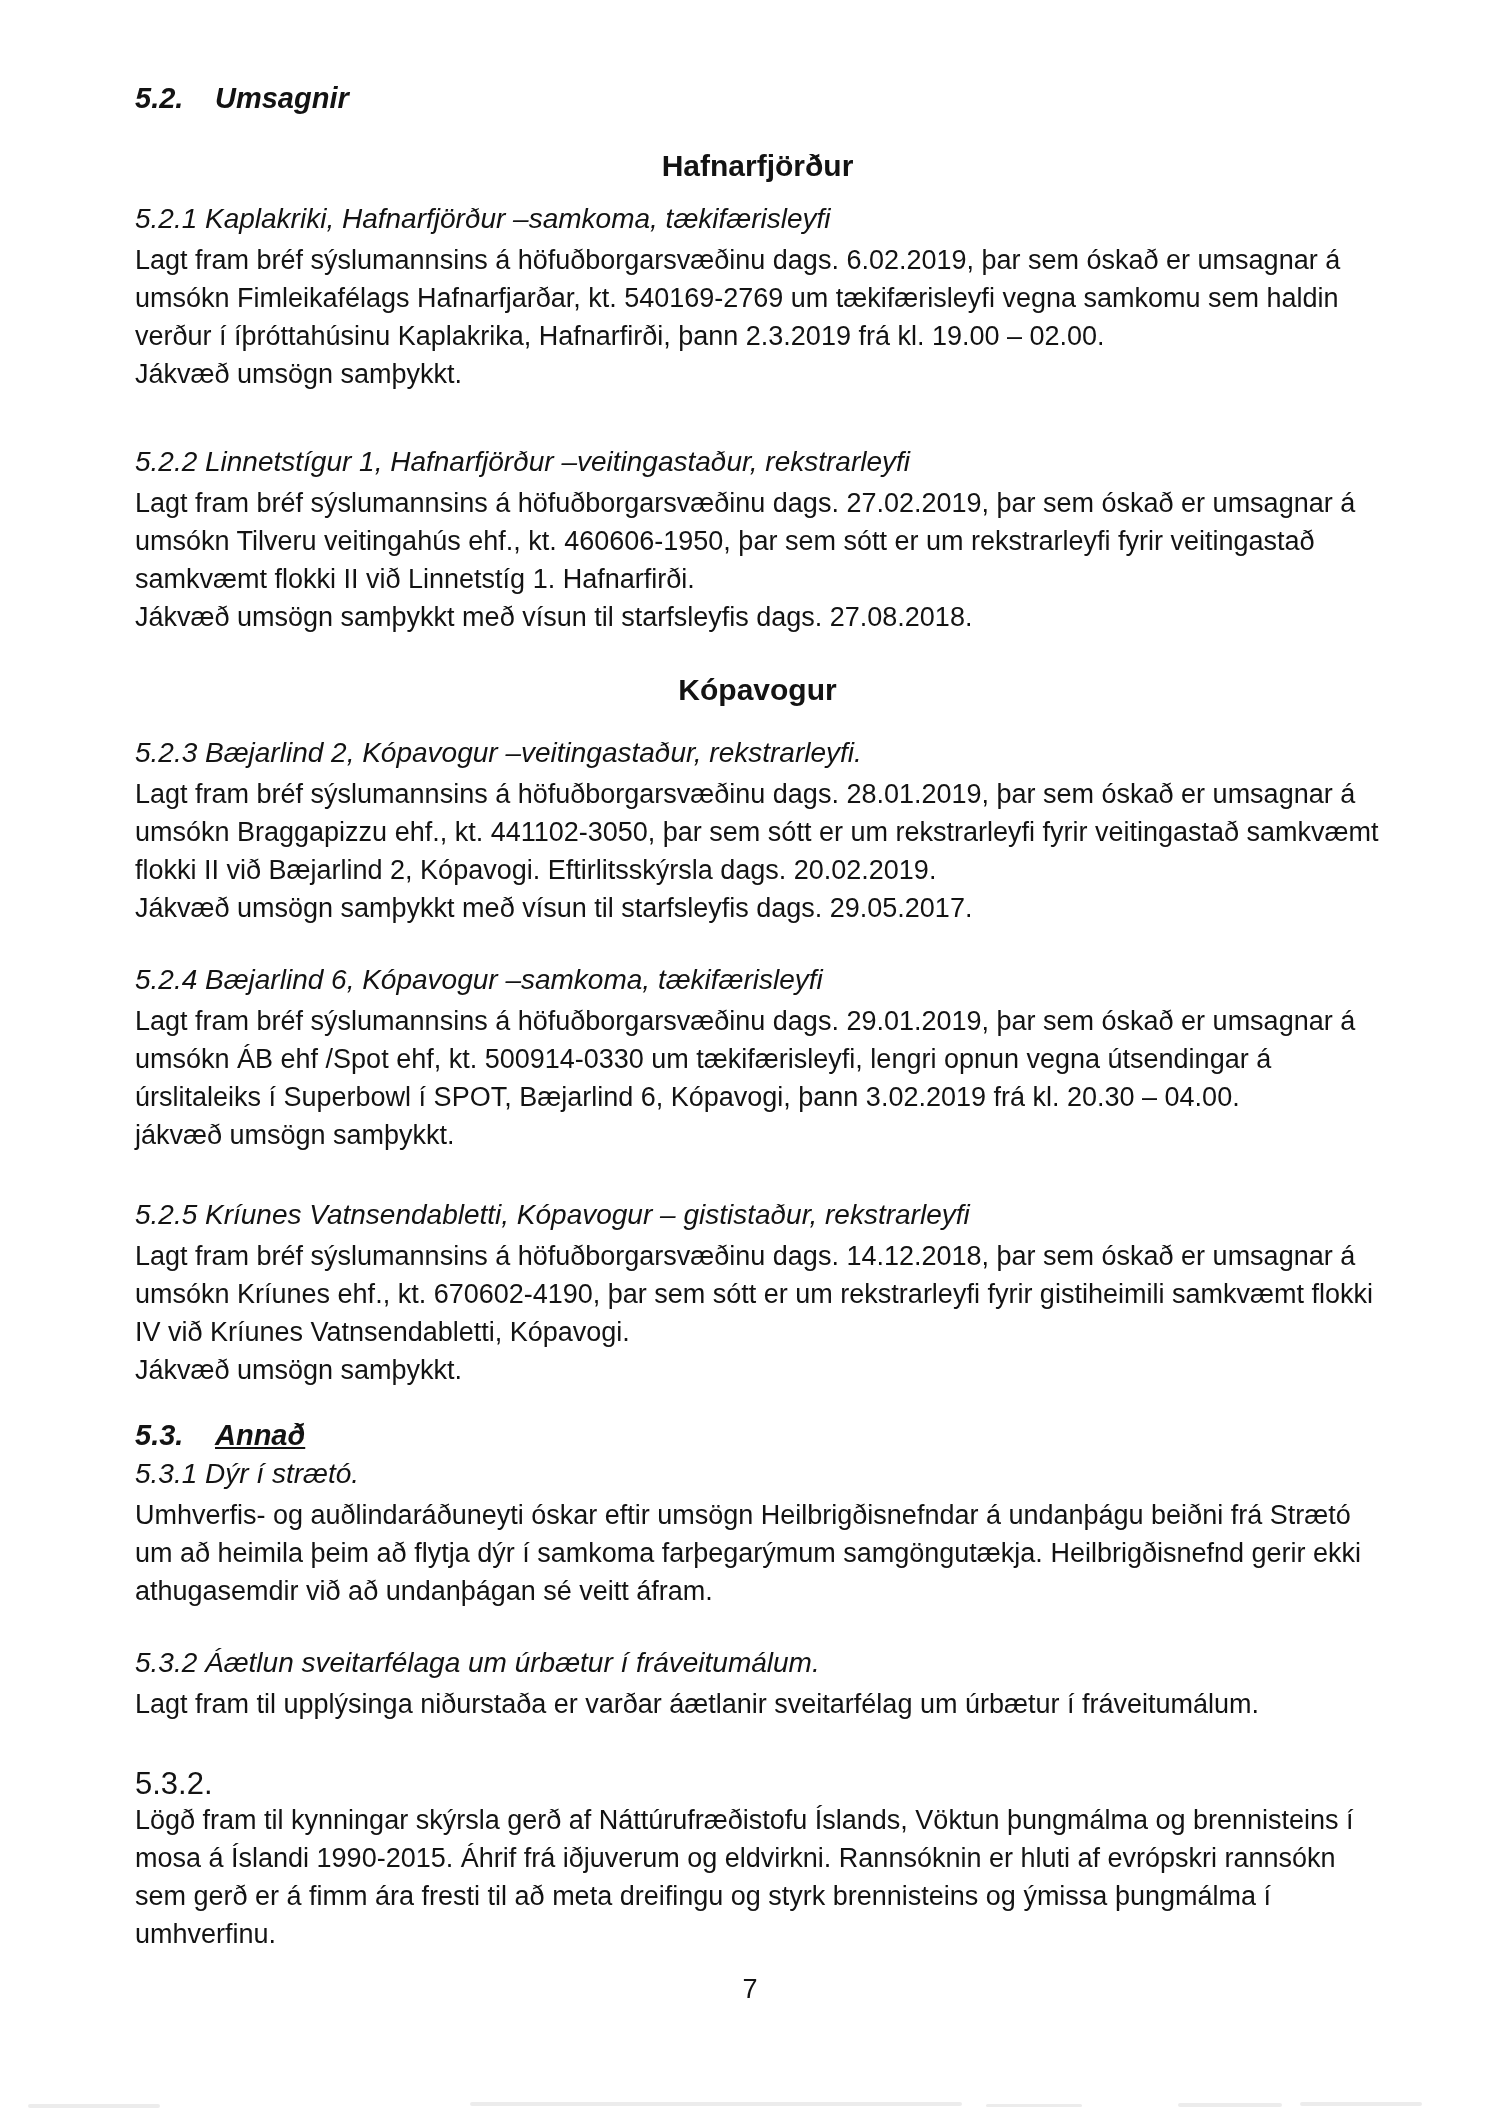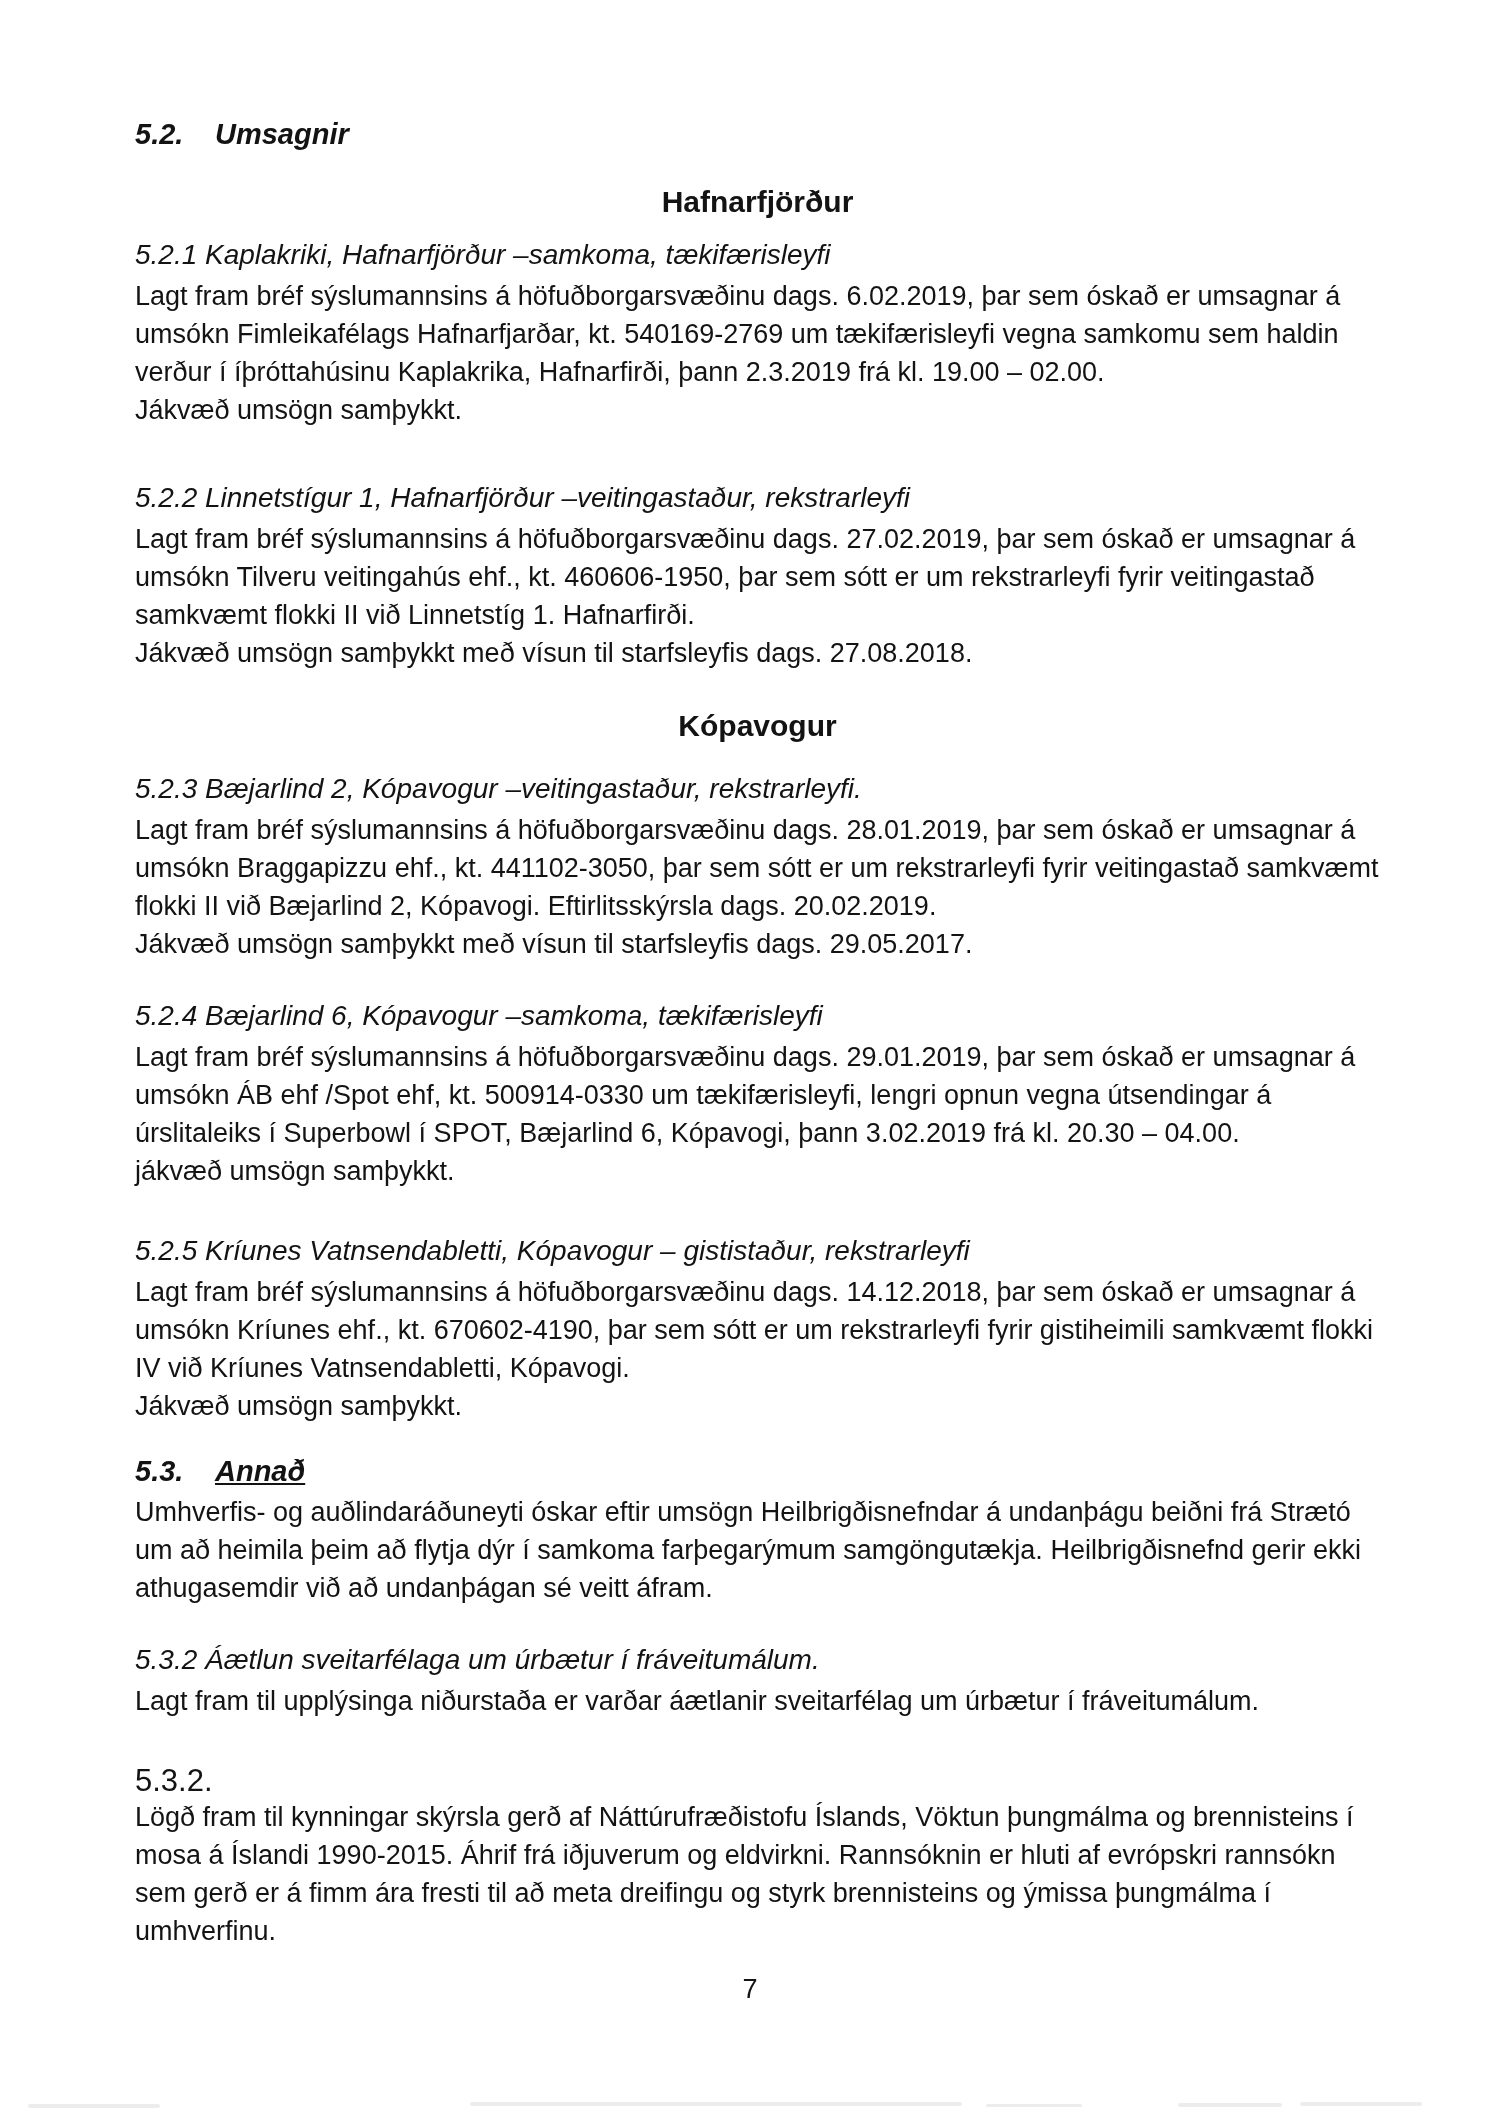--- a/index.html
+++ b/index.html
@@ -4,21 +4,21 @@
 <style>
   * { margin: 0; padding: 0; box-sizing: border-box; }
   html, body { background: #ffffff; }
   .page {
     position: relative;
     width: 1500px;
     height: 2122px;
     background: #ffffff;
     color: #131313;
     font-family: "Liberation Sans", sans-serif;
-    padding: 116px 120px 0 135px;
+    padding: 80px 120px 0 135px;
     overflow: hidden;
   }
   .sec-head {
     font-size: 29px;
     font-weight: bold;
     font-style: italic;
     line-height: 36px;
   }
   .sec-head .num { display: inline-block; min-width: 80px; }
   .city {
@@ -130,20 +130,23 @@
     </div>
     <div class="body-text">Lagt fram bréf sýslumannsins á höfuðborgarsvæðinu dags. 14.12.2018, þar sem óskað er umsagnar á umsókn Kríunes ehf., kt. 670602-4190, þar sem sótt er um rekstrarleyfi fyrir gistiheimili samkvæmt flokki IV við Kríunes Vatnsendabletti, Kópavogi.
 Jákvæð umsögn samþykkt.</div>
   </div>
 
   <div class="sec-head mb-4">
     <span class="num">5.3.</span><span>Annað</span>
   </div>
 
   <div class="item mb-36">
+    <div class="item-head">
+      <span class="num">5.3.1</span><span>Dýr í strætó.</span>
+    </div>
     <div class="body-text">Umhverfis- og auðlindaráðuneyti óskar eftir umsögn Heilbrigðisnefndar á undanþágu beiðni frá Strætó um að heimila þeim að flytja dýr í samkoma farþegarýmum samgöngutækja. Heilbrigðisnefnd gerir ekki athugasemdir við að undanþágan sé veitt áfram.</div>
   </div>
 
   <div class="item mb-44">
     <div class="item-head">
       <span class="num">5.3.2</span><span>Áætlun sveitarfélaga um úrbætur í fráveitumálum.</span>
     </div>
     <div class="body-text">Lagt fram til upplýsinga niðurstaða er varðar áætlanir sveitarfélag um úrbætur í fráveitumálum.</div>
   </div>
 

